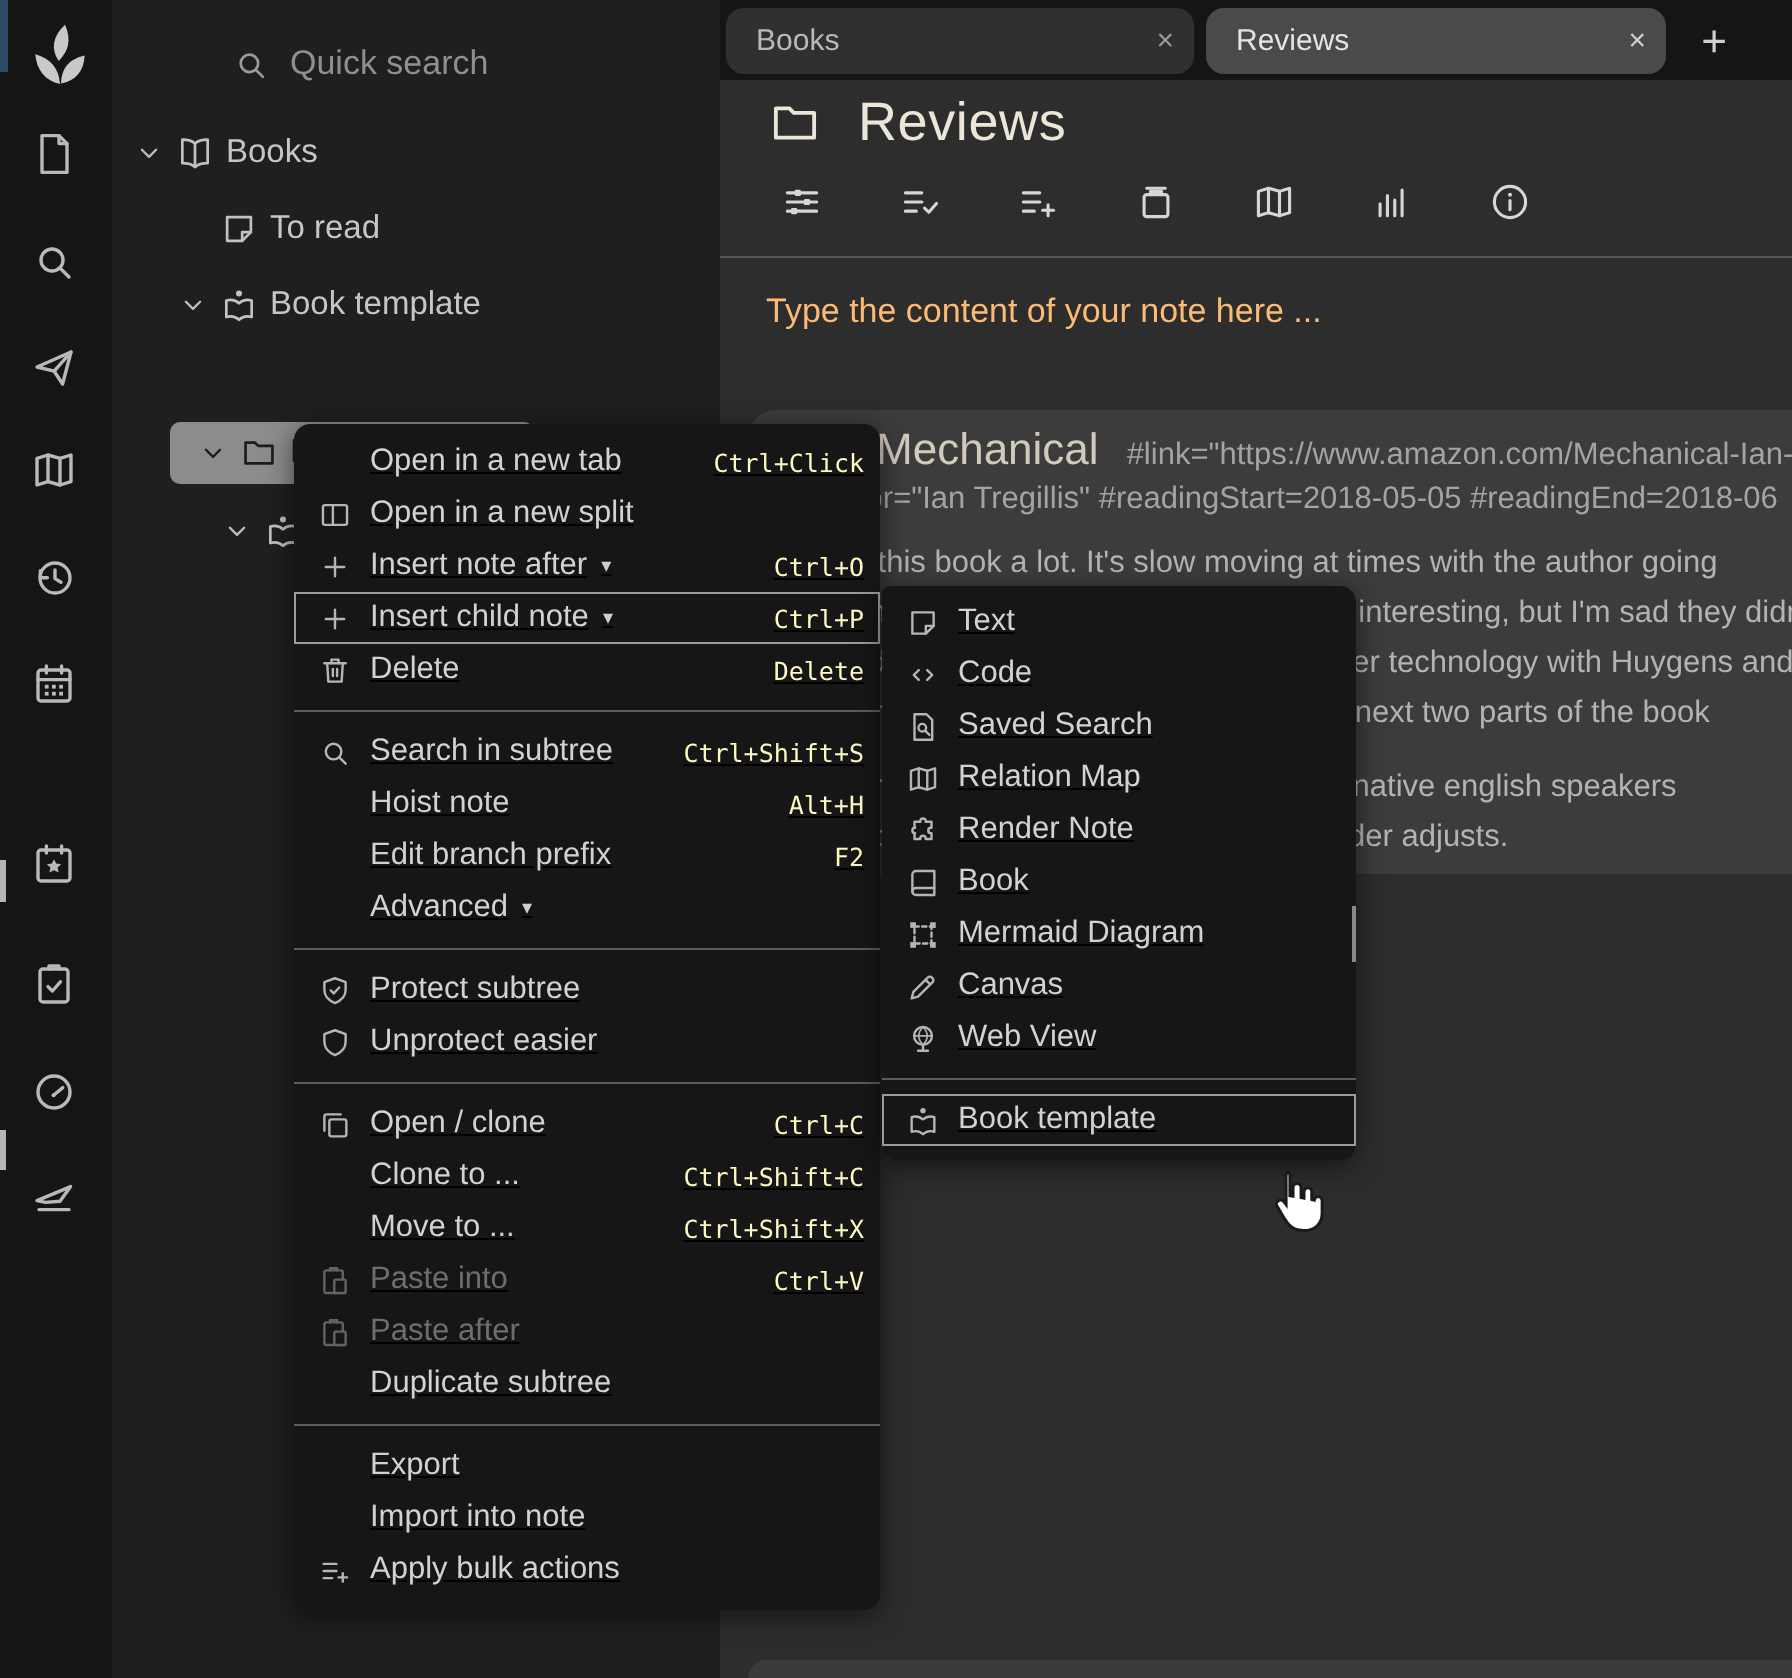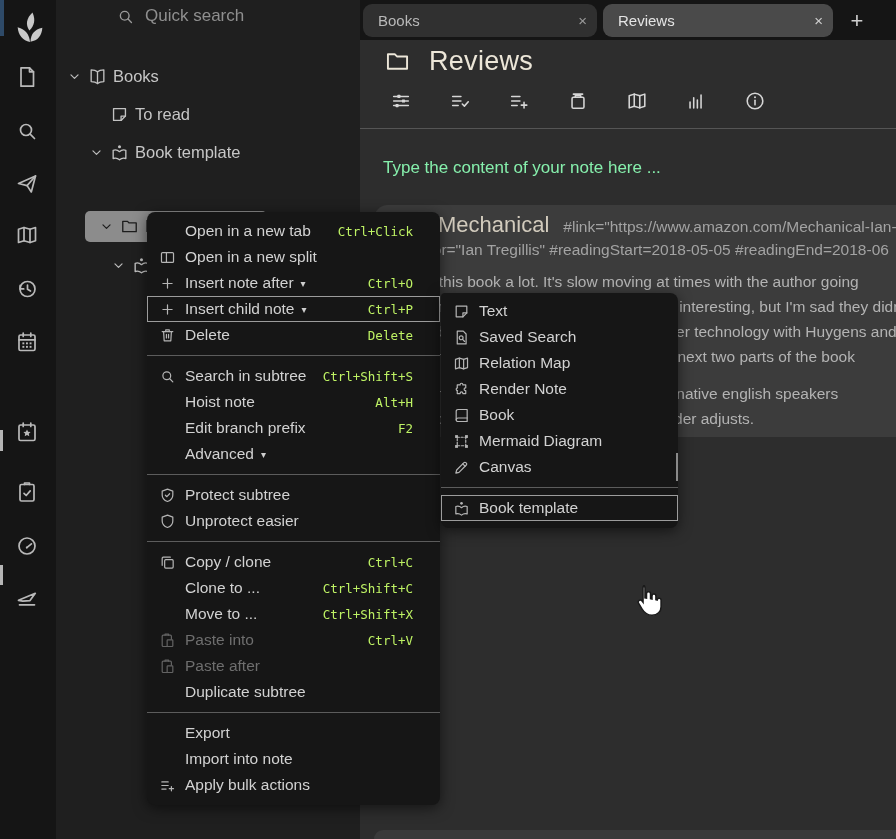--- a/index.html
+++ b/index.html
@@ -12,21 +12,21 @@
   #launcher{left:0;top:0;width:56px;height:839px;background:#151515;z-index:1;}
   #accent-strip{left:0;top:0;width:4px;height:36px;background:#2e4a68;z-index:2;}
   #tree-pane{left:56px;top:0;width:304px;height:839px;background:#1f1f1f;z-index:1;}
   #tab-bar{left:360px;top:0;width:536px;height:40px;background:#151515;z-index:1;}
   #main{left:360px;top:40px;width:536px;height:799px;z-index:0;}
   
   .lnch{left:15px;width:26px;height:26px;color:#b9b9b9;position:absolute;}
   #logo{left:11px;top:8px;width:38px;height:38px;color:#c9c9c9;}
   .edge-ind{left:0;width:3px;background:#b5b5b5;position:absolute;z-index:2;}
   
-  #quick-search{left:60px;top:0;width:290px;height:32px;display:flex;align-items:center;color:#9a9a9a;}
+  #quick-search{left:60px;top:16px;width:290px;height:32px;display:flex;align-items:center;color:#9a9a9a;}
   #quick-search .txt{margin-left:10px;font-size:17px;color:#8f8f8f;}
   
   .trow{left:0;width:304px;height:32px;position:absolute;display:flex;align-items:center;color:#c6c6c6;font-size:16.5px;}
   .trow .chev{width:22px;display:flex;justify-content:center;color:#bdbdbd;flex:none;}
   .trow .nicon{width:24px;display:flex;justify-content:center;color:#c2c2c2;flex:none;}
   .trow .tlabel{margin-left:4px;white-space:nowrap;}
   .tpill{position:absolute;left:19px;top:0;width:182px;height:31px;background:#8c8c8c;border-radius:5px;
          display:flex;align-items:center;padding-left:10px;box-sizing:border-box;color:#1d1d1d;}
   .tpill .chev,.tpill .nicon{color:#1d1d1d;}
   
@@ -39,37 +39,37 @@
   #tab-reviews .x{color:#d0d0d0;}
   #new-tab{left:484px;top:8px;width:26px;height:26px;color:#cfcfcf;font-size:22px;display:flex;
            align-items:center;justify-content:center;position:absolute;}
   
   #note-title-row{left:384px;top:46px;display:flex;align-items:center;color:#ece6d8;}
   #note-title-row .ttl{margin-left:18px;font-size:27px;letter-spacing:.3px;}
   #ribbon{left:372px;top:90px;display:flex;}
   .rbn{width:24px;height:24px;margin:0 17.5px;color:#d6d6d6;}
   #ribbon-divider{left:360px;top:128px;width:536px;height:1px;background:#555;}
   #editor{left:360px;top:129px;width:536px;height:75px;}
-  #editor .ph{position:absolute;left:23px;top:29px;font-size:17px;color:#86efac;}
+  #editor .ph{position:absolute;left:23px;top:17px;font-size:17px;color:#fdba74;}
   
   #book-card{left:374px;top:205px;width:600px;height:232px;background:#3c3c3c;border-radius:14px;z-index:1;overflow:hidden;}
   #card-title-row{position:absolute;left:20px;top:7px;display:flex;align-items:baseline;white-space:nowrap;}
   #card-title-row .bigttl{font-size:22px;color:#d2cbbd;}
   #card-title-row .attr{margin-left:14px;font-size:15.5px;color:#a3a3a3;}
   .attr2{position:absolute;left:20px;top:36px;font-size:15.5px;color:#a3a3a3;white-space:nowrap;}
   .bline{position:absolute;left:20px;font-size:15.5px;color:#b3b3b3;white-space:nowrap;}
   #card2-strip{left:374px;top:830px;width:600px;height:9px;background:#3a3a3a;border-radius:14px 14px 0 0;z-index:1;}
   
   .menu{background:#161616;border-radius:8px;box-shadow:0 3px 14px rgba(0,0,0,.55);z-index:10;
         padding:6px 0 7px 0;box-sizing:border-box;position:absolute;}
-  .mi{display:flex;align-items:center;height:26px;padding:0 27px 0 9px;}
+  .mi{display:flex;align-items:center;height:26px;padding:0 8px 0 9px;text-decoration:underline;}
   .mi .ic{width:23px;display:flex;justify-content:center;color:#b5b5b5;flex:none;}
   .mi .lbl{margin-left:6px;font-size:15.5px;color:#d2d2d2;white-space:nowrap;}
   .mi .caret{margin-left:7px;font-size:10px;color:#cfcfcf;}
-  .mi .sc{margin-left:auto;font-family:"DejaVu Sans Mono",monospace;font-size:12.5px;color:#bef264;padding-left:10px;}
+  .mi .sc{margin-left:auto;font-family:"DejaVu Sans Mono",monospace;font-size:12.5px;color:#fef9c3;padding-left:10px;}
   .mi.hl{outline:1px solid #9c9c9c;outline-offset:-1px;align-items:center;}
   .mi.dis .lbl{color:#6e6e6e;}
   .mi.dis .ic{color:#636363;}
   .msep{height:1px;background:#5c5c5c;margin:7px 0;}
   #ctx-menu{left:147px;top:212px;width:293px;}
   #sub-menu{left:441px;top:293px;width:237px;border-radius:4px 8px 8px 8px;padding-top:5px;}
   #sub-scrollthumb{left:676px;top:453px;width:2px;height:28px;background:#8a8a8a;z-index:11;}
   #cursor{left:630px;top:582px;width:36px;height:40px;z-index:20;pointer-events:none;}
 </style>
 </head>
@@ -433,21 +433,21 @@
     <div class="msep"></div>
     <div class="mi">
       <span class="ic">
         <span class="icn">
           <svg viewBox="0 0 24 24" width="17" height="17">
             <rect x="8" y="8" width="12" height="12" rx="1.5"></rect>
             <path d="M16 4.5H6A1.5 1.5 0 0 0 4.5 6v10"></path>
           </svg>
         </span>
       </span>
-      <span class="lbl">Copy / clone</span>
+      <span class="lbl">Open / clone</span>
       <span class="sc">Ctrl+C</span>
     </div>
     <div class="mi">
       <span class="ic"></span>
       <span class="lbl">Clone to ...</span>
       <span class="sc">Ctrl+Shift+C</span>
     </div>
     <div class="mi">
       <span class="ic"></span>
       <span class="lbl">Move to ...</span>
@@ -507,20 +507,30 @@
     <div class="mi">
       <span class="ic">
         <span class="icn">
           <svg viewBox="0 0 24 24" width="17" height="17">
             <path d="M4.5 4.5h15v9.5l-5.5 5.5h-9.5z"></path>
             <path d="M14 19.5v-5.5h5.5"></path>
           </svg>
         </span>
       </span>
       <span class="lbl">Text</span>
+    </div>
+    <div class="mi">
+      <span class="ic">
+        <span class="icn">
+          <svg viewBox="0 0 24 24" width="17" height="17">
+            <path d="M9 8.5L5.5 12 9 15.5M15 8.5L18.5 12 15 15.5"></path>
+          </svg>
+        </span>
+      </span>
+      <span class="lbl">Code</span>
     </div>
     <div class="mi">
       <span class="ic">
         <span class="icn">
           <svg viewBox="0 0 24 24" width="17" height="17">
             <path d="M6 3h8.5l4 4v14H6z"></path>
             <circle cx="11.5" cy="12.5" r="2.7"></circle>
             <path d="M13.5 14.6l3 3"></path>
           </svg>
         </span>
@@ -578,20 +588,32 @@
     <div class="mi">
       <span class="ic">
         <span class="icn">
           <svg viewBox="0 0 24 24" width="17" height="17">
             <path d="M4 20l1.2-4.5L15.5 5.2a1.8 1.8 0 0 1 2.6 0l.7.7a1.8 1.8 0 0 1 0 2.6L8.5 18.8 4 20z"></path>
             <path d="M13.8 6.9l3.3 3.3"></path>
           </svg>
         </span>
       </span>
       <span class="lbl">Canvas</span>
+    </div>
+    <div class="mi">
+      <span class="ic">
+        <span class="icn">
+          <svg viewBox="0 0 24 24" width="17" height="17">
+            <circle cx="12" cy="9.8" r="6.3"></circle>
+            <path d="M5.7 9.8h12.6M12 3.5c-3.8 4-3.8 8.6 0 12.6M12 3.5c3.8 4 3.8 8.6 0 12.6" stroke-width="1.1"></path>
+            <path d="M12 16.1v3.4M8.5 20.3h7"></path>
+          </svg>
+        </span>
+      </span>
+      <span class="lbl">Web View</span>
     </div>
     <div class="msep"></div>
     <div class="mi hl">
       <span class="ic">
         <span class="icn">
           <svg viewBox="0 0 24 24" width="17" height="17">
             <circle cx="12" cy="4.7" r="1.9" fill="currentColor" stroke="none"></circle>
             <path d="M4 9.2c3-.9 5.7-.4 8 1.7 2.3-2.1 5-2.6 8-1.7v10.4c-3-.9-5.7-.4-8 1.7-2.3-2.1-5-2.6-8-1.7z"></path>
           </svg>
         </span>

